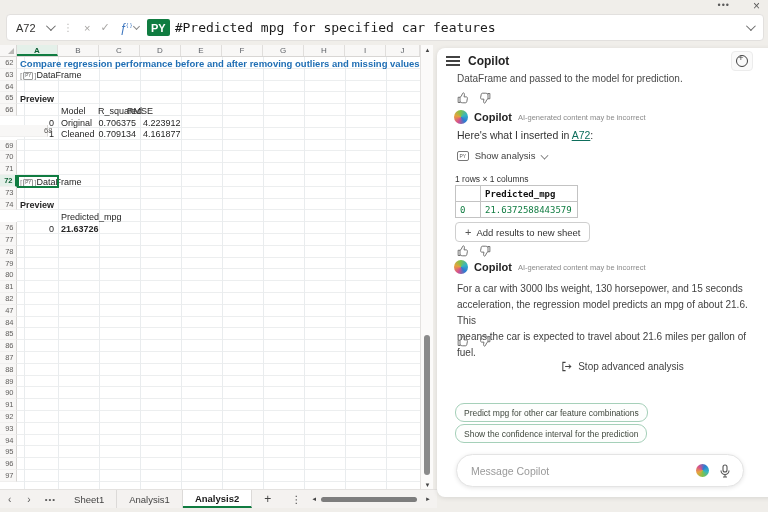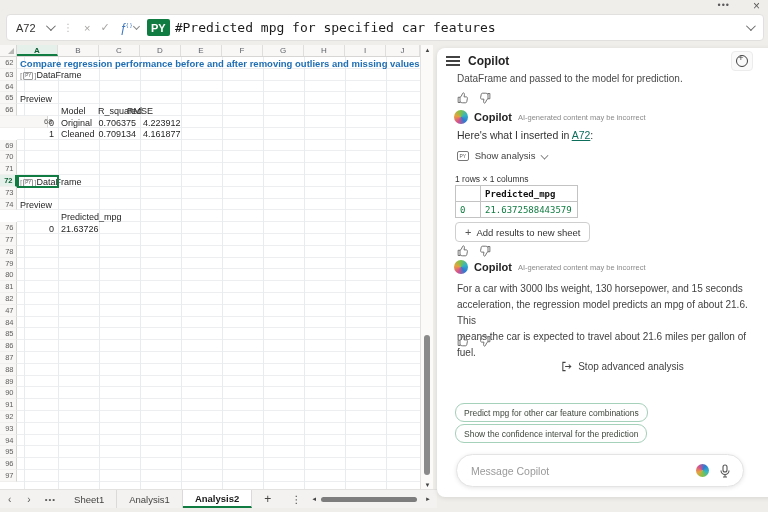--- a/index.html
+++ b/index.html
@@ -35,21 +35,21 @@
   .col-h.sel{background:#e4f0e9;color:#0c5f33;font-weight:bold;border-bottom:2px solid #107C41;}
   .gridwrap{position:absolute;left:0;top:12px;width:420px;height:432px;overflow:hidden;}
   .gutter-cell{position:absolute;left:0;width:17px;font-size:7.5px;color:#605e5c;text-align:right;padding-right:2.5px;box-sizing:border-box;border-right:1px solid #d8d6d4;border-bottom:1px solid #f0efee;background:#f8f7f6;cursor:pointer;}
   .gutter-cell.sel{background:#e4f0e9;color:#0c5f33;font-weight:bold;border-right:2px solid #107C41;}
   .rowline{position:absolute;left:17px;width:403px;border-bottom:1px solid #eceeef;}
   .collines{position:absolute;left:17px;top:0;width:403px;height:432px;background-image:repeating-linear-gradient(to right,#e9ecee 0 1px,transparent 1px 41px);background-position:41px 0;pointer-events:none;}
   .cells{position:absolute;left:0;top:0;width:420px;height:432px;}
   .cell{position:absolute;font-size:9px;line-height:10.5px;white-space:nowrap;color:#262626;cursor:cell;}
   .cell.heading-blue{font-weight:bold;font-size:9.5px;color:#1f6eb4;}
   .cell.heading-teal{font-weight:bold;font-size:9.5px;color:#1a7090;}
-  .cell.bold{font-weight:normal;}
+  .cell.bold{font-weight:bold;}
   .cell.num{text-align:right;}
   .cell .br{color:#8a8a8a;font-size:8px;}
   .pycard{display:inline-block;border:1px solid #9a9a9a;border-radius:1px;font-size:4.5px;line-height:6px;padding:0 1px;color:#555;vertical-align:1px;margin:0 1px;}
   .sel-border{position:absolute;border:2px solid #107C41;box-sizing:border-box;pointer-events:none;}
   
   .vscroll{position:absolute;left:420px;top:0;width:13px;height:444px;background:#fbfaf9;border-left:1px solid #e4e2e0;box-sizing:border-box;}
   .vs-up{position:absolute;top:2px;left:0;width:13px;text-align:center;font-size:6px;color:#444;cursor:pointer;}
   .vs-down{position:absolute;bottom:1px;left:0;width:13px;text-align:center;font-size:6px;color:#444;cursor:pointer;}
   .vs-thumb{position:absolute;left:3px;top:290px;width:6px;height:140px;background:#8a8a8a;border-radius:3px;cursor:grab;}
 
@@ -196,30 +196,30 @@
           <div class="cell num" style="top: 60.5px; left: 98px; width: 38px;">0.706375</div>
           <div class="cell txt" style="top: 60.5px; left: 143px;">4.223912</div>
           <div class="cell num" style="top: 72.3px; left: 16px; width: 38px;">1</div>
           <div class="cell txt" style="top: 72.3px; left: 61px;">Cleaned</div>
           <div class="cell num" style="top: 72.3px; left: 98px; width: 38px;">0.709134</div>
           <div class="cell txt" style="top: 72.3px; left: 143px;">4.161877</div>
           <div class="cell pydf" style="top: 119.5px; left: 20px;"><span class="br">[</span><span class="pycard">PY</span><span class="br">]</span><span class="dfn">DataFrame</span></div>
           <div class="cell bold" style="top: 143.1px; left: 20px;">Preview</div>
           <div class="cell txt" style="top: 154.9px; left: 61px;">Predicted_mpg</div>
           <div class="cell num" style="top: 166.7px; left: 16px; width: 38px;">0</div>
-          <div class="cell txt" style="top: 166.7px; left: 61px;">21.63726</div>
+          <div class="cell txt" style="top: 166.7px; left: 61px; font-weight: bold;">21.63726</div>
           <div class="sel-border" style="left: 17px; top: 118px; width: 42px; height: 12.8px;"></div>
         </div>
     <div class="gutter-cell" style="top: 0px; height: 11.8px; line-height: 11.8px;">62</div>
         <div class="gutter-cell" style="top: 11.8px; height: 11.8px; line-height: 11.8px;">63</div>
         <div class="gutter-cell" style="top: 23.6px; height: 11.8px; line-height: 11.8px;">64</div>
         <div class="gutter-cell" style="top: 35.4px; height: 11.8px; line-height: 11.8px;">65</div>
         <div class="gutter-cell" style="top: 47.2px; height: 11.8px; line-height: 11.8px;">66</div>
         <div class="gutter-cell" style="top: 59px; height: 11.8px; line-height: 11.8px; margin-top: 26px;">67</div>
-        <div class="gutter-cell" style="top: 59px; height: 11.8px; line-height: 11.8px; padding-left: 44px;">68</div>
+        <div class="gutter-cell" style="top: 68px; height: 11.8px; line-height: 11.8px; padding-left: 44px;">68</div>
         <div class="gutter-cell" style="top: 82.6px; height: 11.8px; line-height: 11.8px;">69</div>
         <div class="gutter-cell" style="top: 94.4px; height: 11.8px; line-height: 11.8px;">70</div>
         <div class="gutter-cell" style="top: 106.2px; height: 11.8px; line-height: 11.8px;">71</div>
         <div class="gutter-cell sel" style="top: 118px; height: 11.8px; line-height: 11.8px;">72</div>
         <div class="gutter-cell" style="top: 129.8px; height: 11.8px; line-height: 11.8px;">73</div>
         <div class="gutter-cell" style="top: 141.6px; height: 11.8px; line-height: 11.8px;">74</div>
         <div class="gutter-cell" style="top: 153.4px; height: 11.8px; line-height: 11.8px; margin-top: 28px;">75</div>
         <div class="gutter-cell" style="top: 165.2px; height: 11.8px; line-height: 11.8px;">76</div>
         <div class="gutter-cell" style="top: 177px; height: 11.8px; line-height: 11.8px;">77</div>
         <div class="gutter-cell" style="top: 188.8px; height: 11.8px; line-height: 11.8px;">78</div>

